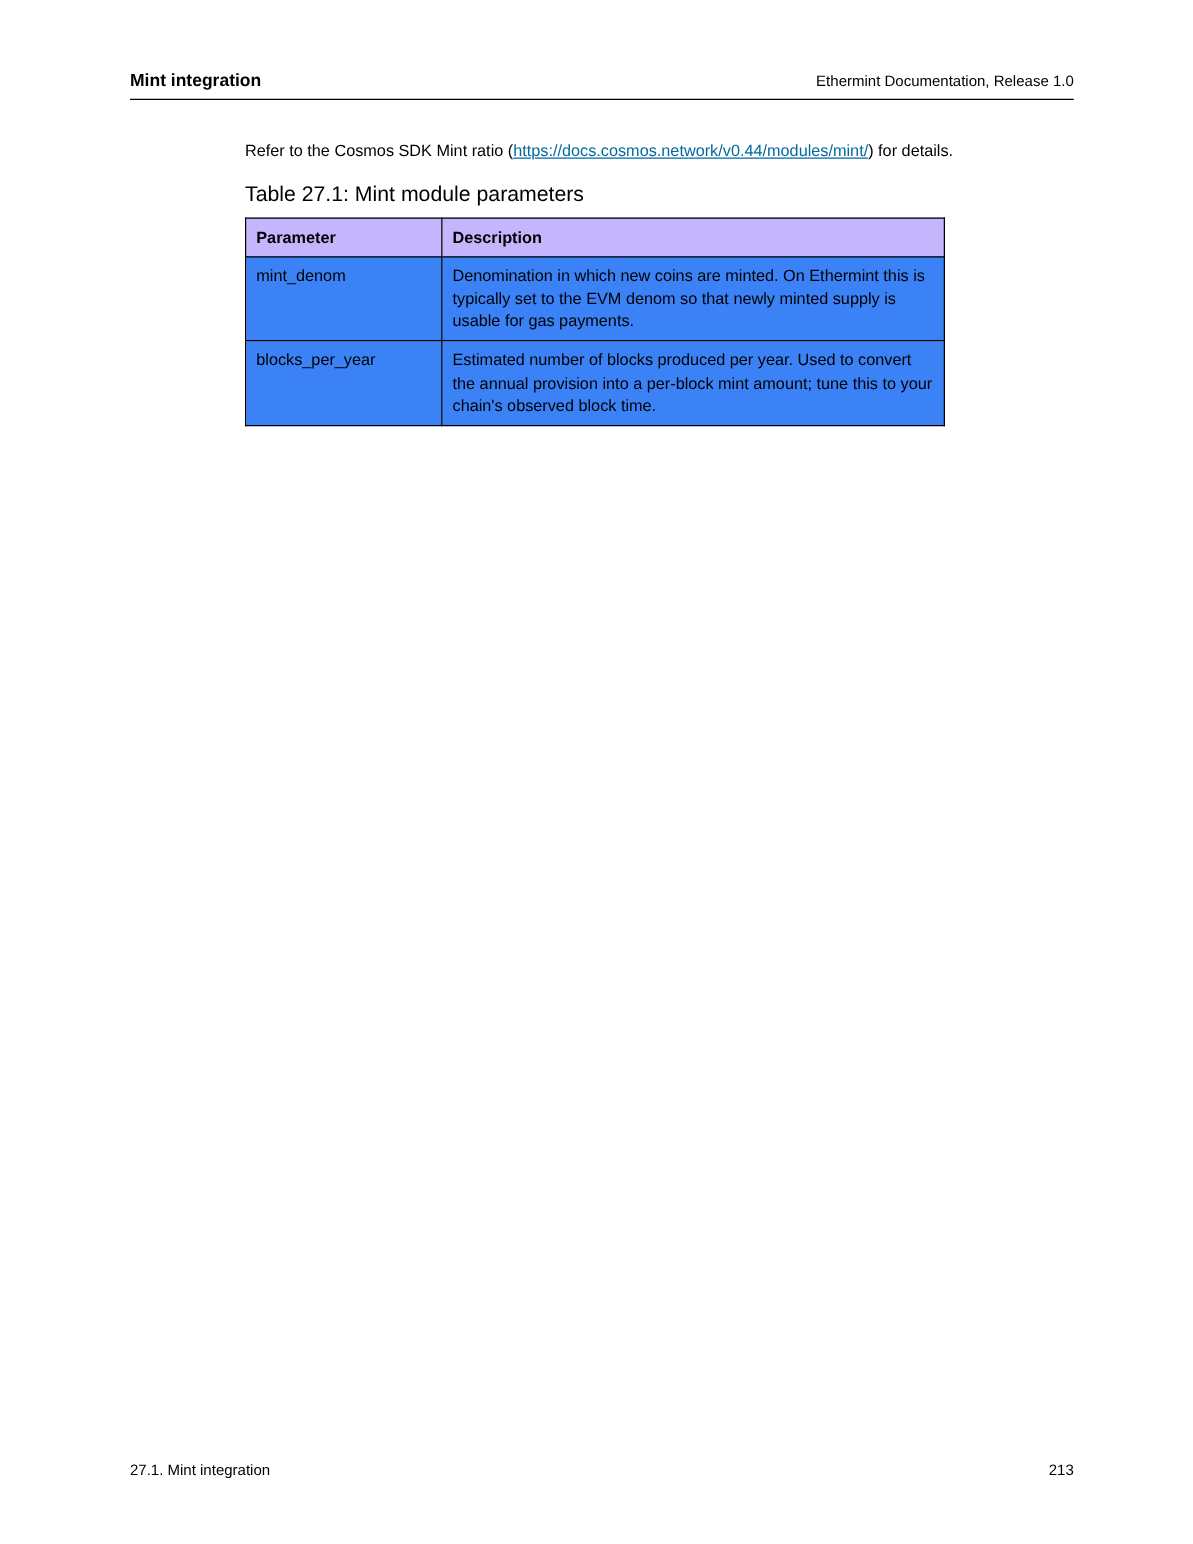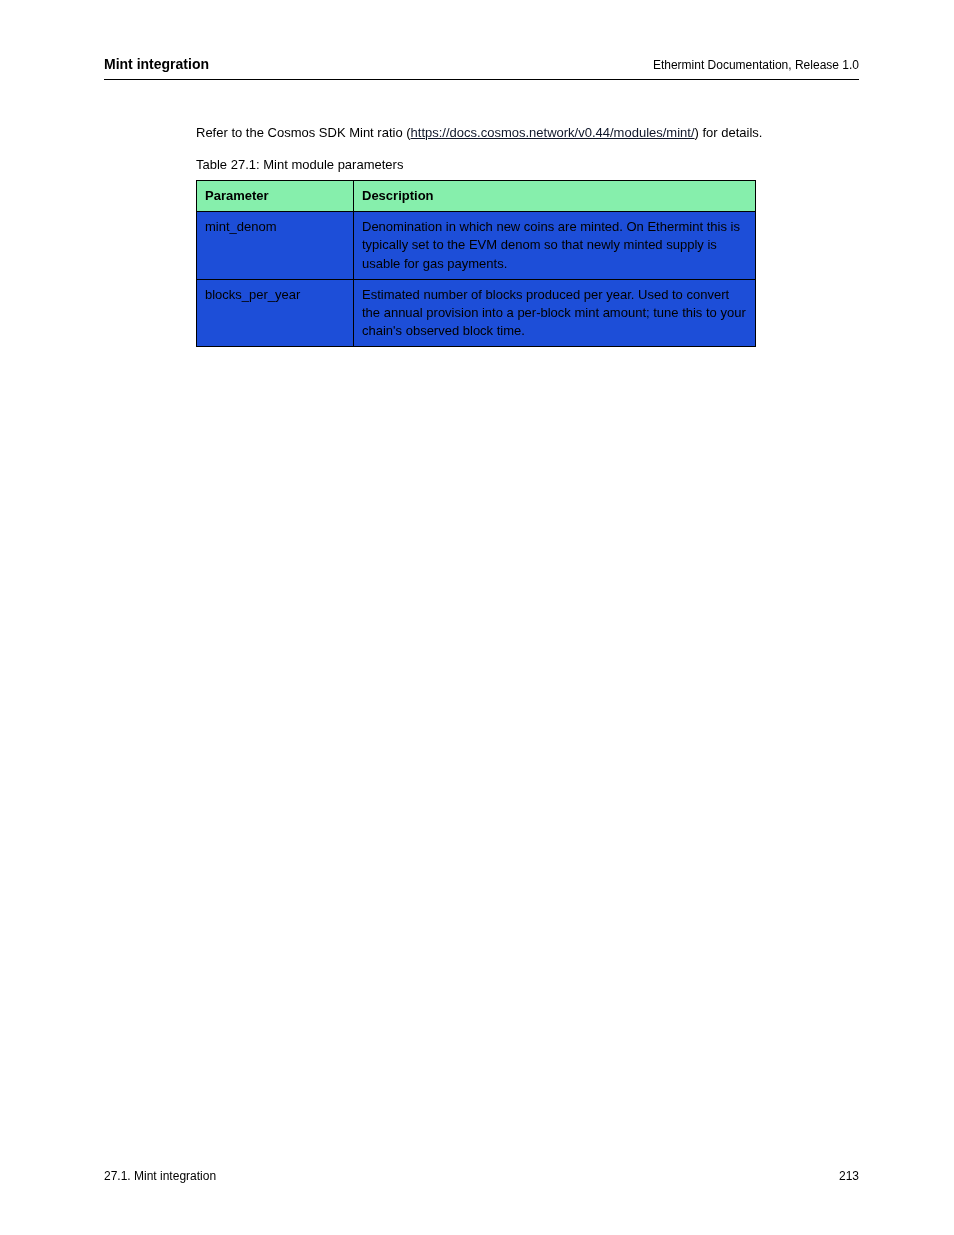--- a/index.html
+++ b/index.html
@@ -17,64 +17,64 @@
     box-sizing: border-box;
     padding: 55px 95px 0px 104px;
     position: relative;
   }
   .header-bar {
     display: flex;
     justify-content: space-between;
     align-items: baseline;
     border-bottom: 1px solid #000;
     padding-bottom: 4px;
-    margin-bottom: 44px;
+    margin-bottom: 32px;
   }
   .header-left {
     font-weight: bold;
     font-size: 14px;
   }
   .header-right {
     font-size: 12px;
     text-align: center;
   }
   .para {
     margin: 14px 0;
     font-size: 13px;
   }
   .para.indent-block {
     margin-left: 92px;
     margin-right: 10px;
   }
   a.link {
-    color: #0f172a;
+    color: #0369a1;
     text-decoration: underline;
   }
   .table-caption {
-    font-size: 13px;
+    font-size: 17px;
     margin: 12px 0 6px 92px;
   }
   table.spec {
     border-collapse: collapse;
     margin-left: 92px;
     width: 560px;
     font-size: 13px;
   }
   table.spec th, table.spec td {
     border: 1px solid #000;
     padding: 6px 8px;
     text-align: left;
     vertical-align: top;
   }
   table.spec thead th {
-    background: #86efac;
+    background: #c4b5fd;
     font-weight: bold;
   }
   table.spec tbody tr.odd td {
-    background: #1d4ed8;
+    background: #3b82f6;
   }
   table.spec tbody tr.even td {
     background: #e5e5e5;
   }
   .col-param {
     width: 140px;
   }
   .footer {
     position: absolute;
     bottom: 50px;

